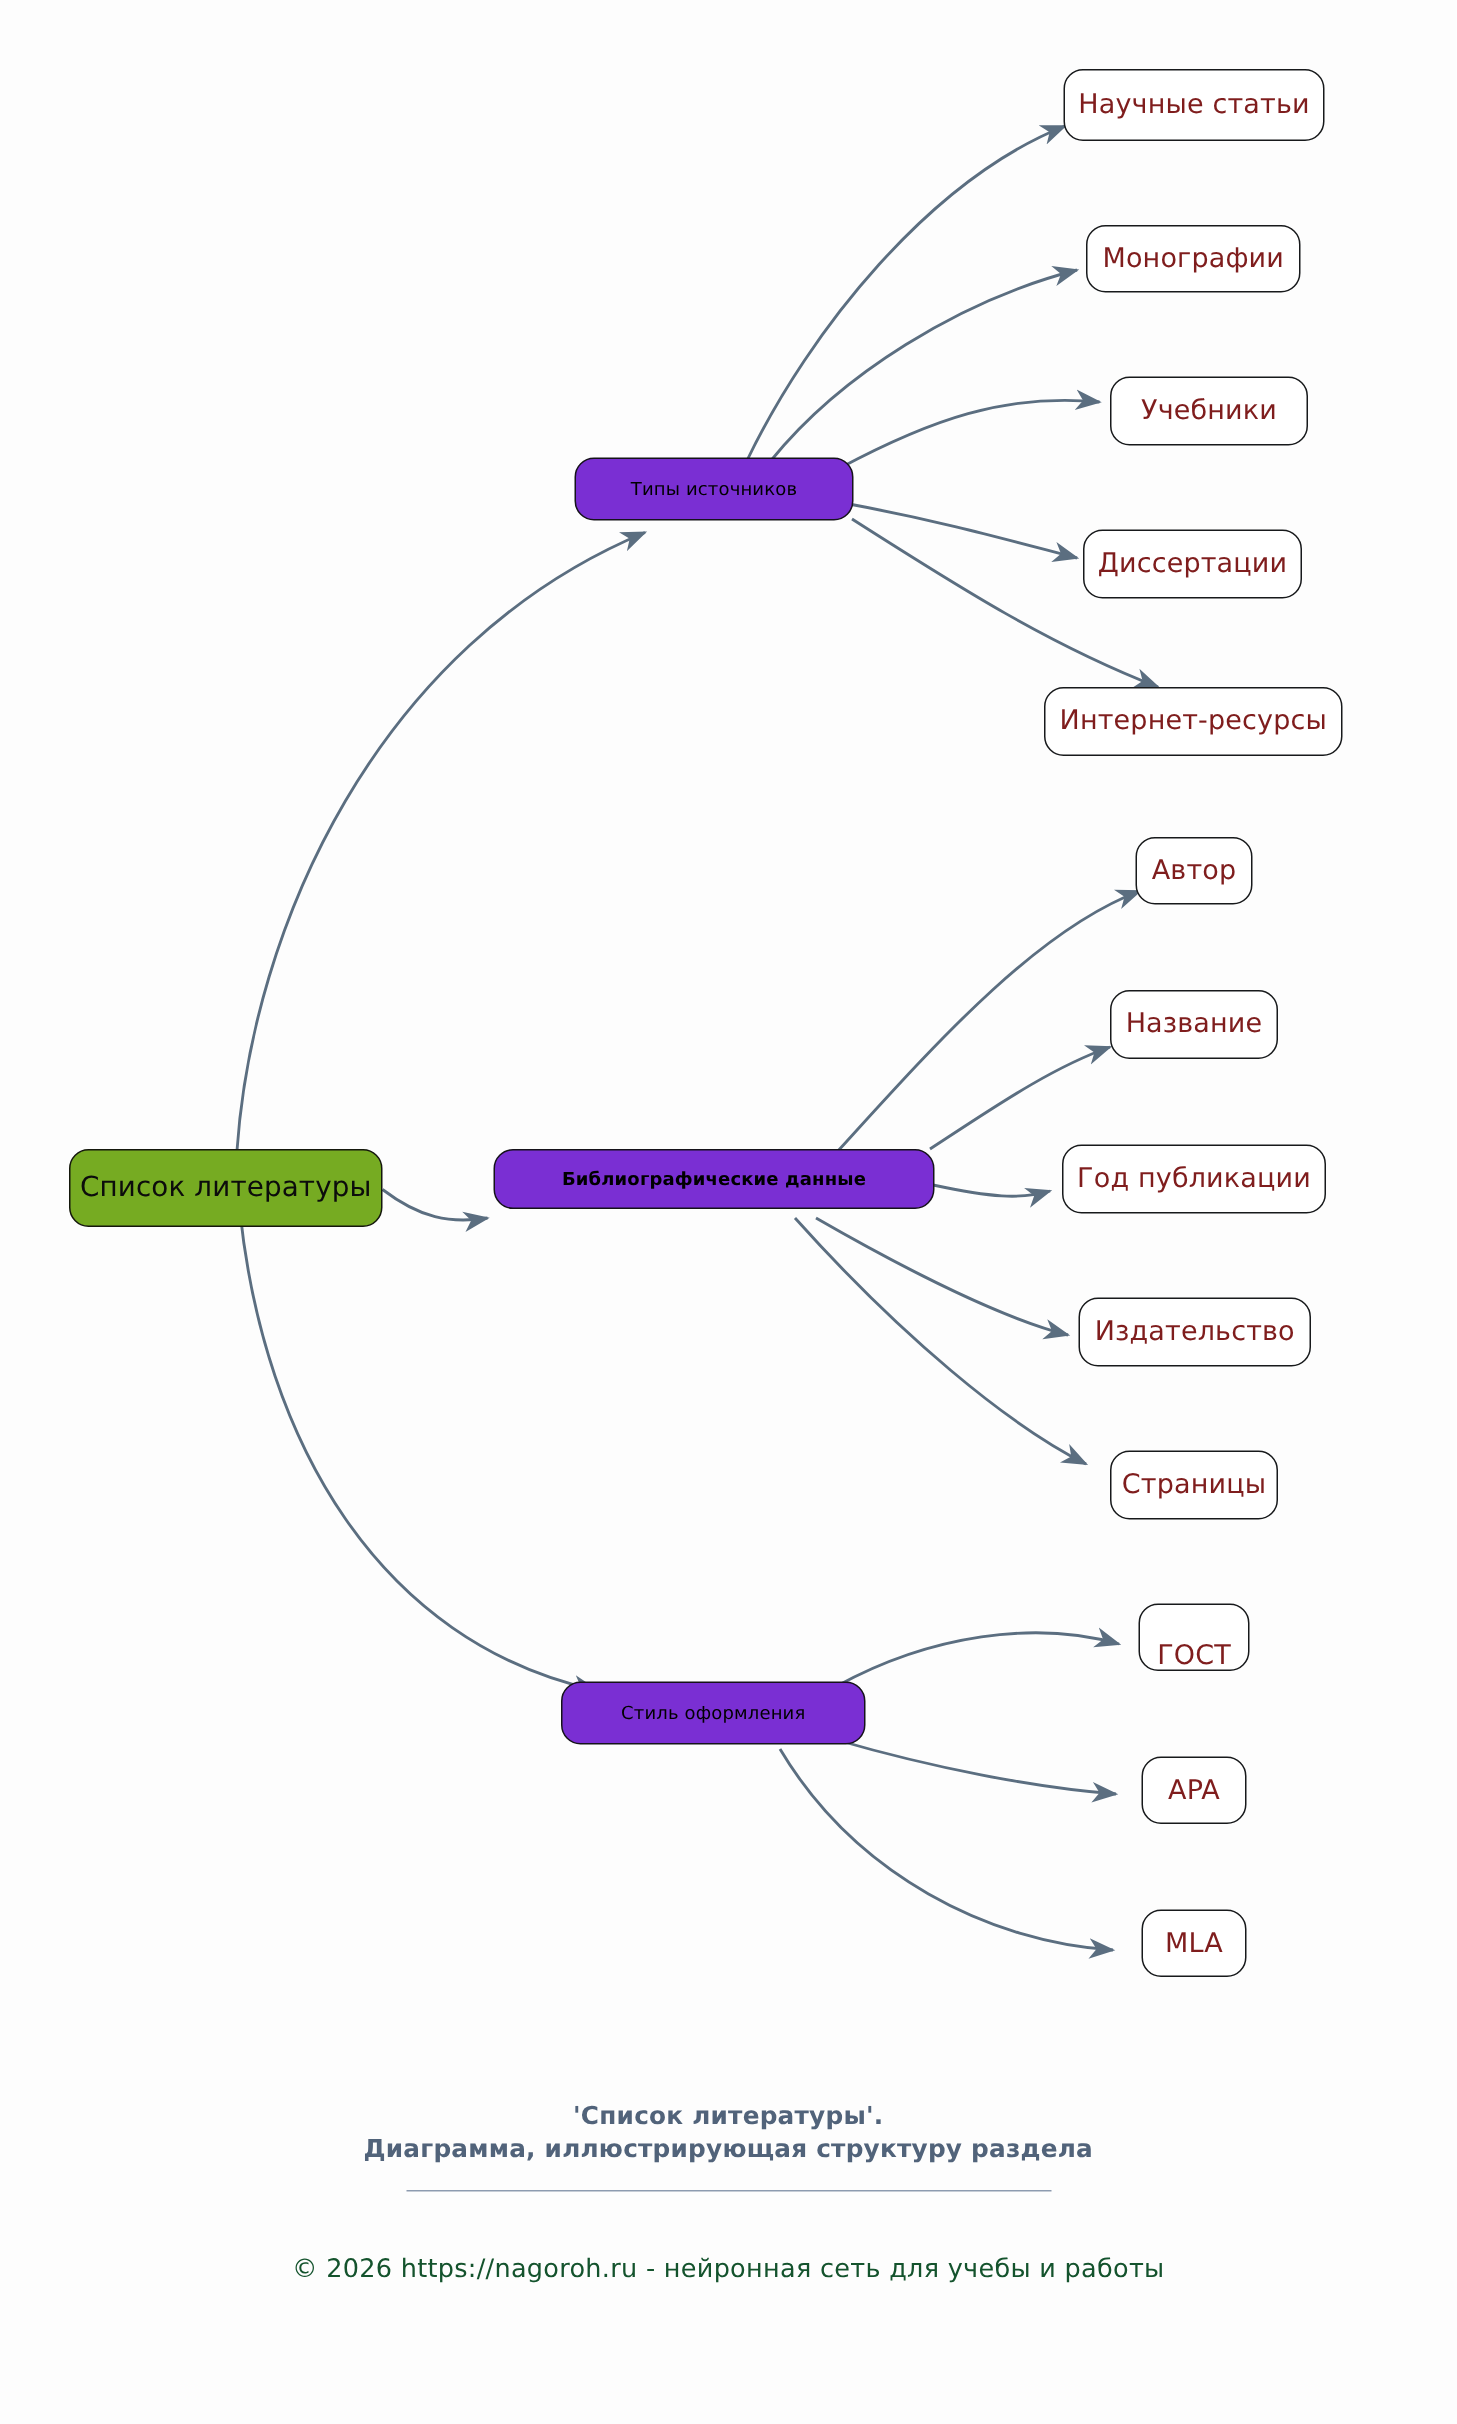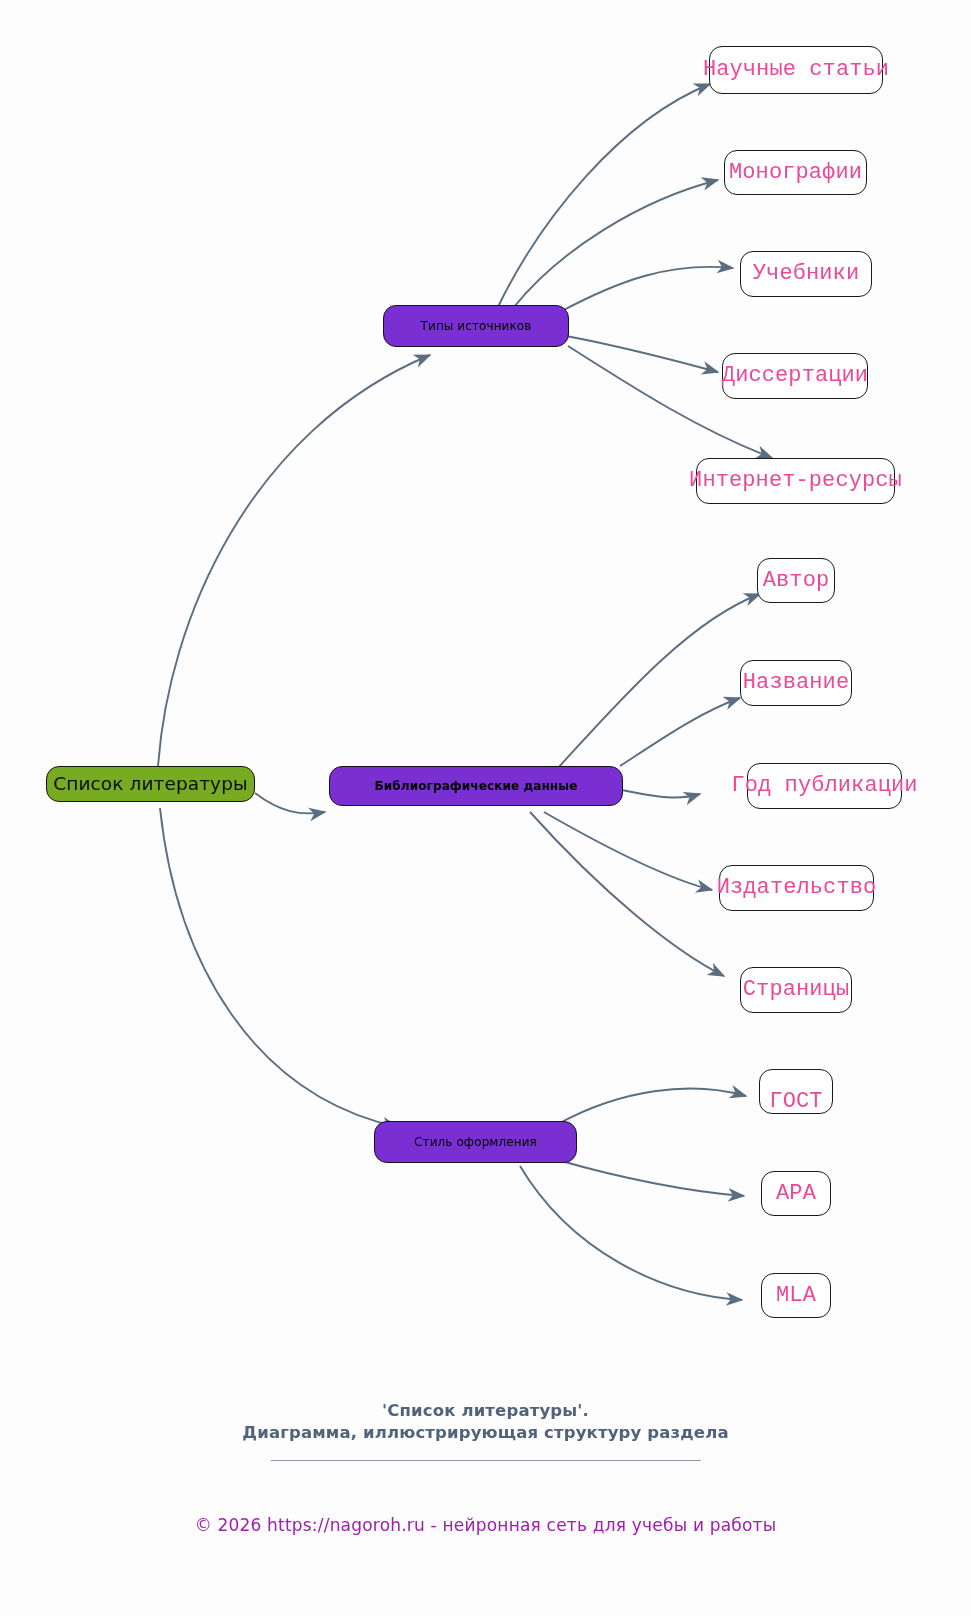--- a/index.html
+++ b/index.html
@@ -55,23 +55,22 @@
   }
   .node.branch {
     background: #7a2fd3;
     border-color: #15121a;
     color: #000000;
     font-size: 12px;
   }
   .node.leaf {
     background: #ffffff;
     border-color: #17191b;
-    color: #ec4899;
-    font-size: 22px;
-    font-family: Liberation Mono, monospace;
+    color: #7f1d1d;
+    font-size: 18px;
   }
   .caption {
     position: absolute;
     left: 0;
     width: 971px;
     text-align: center;
     color: #51637a;
     font-weight: bold;
     font-size: 16.5px;
     line-height: 1.32;
@@ -83,24 +82,23 @@
     transform: translateX(-50%);
     width: 430px;
     height: 1px;
     background: #8d9bb0;
   }
   .footer {
     position: absolute;
     left: 0;
     width: 971px;
     text-align: center;
-    color: #a21caf;
+    color: #14532d;
     font-size: 17px;
     letter-spacing: 0.2px;
-    margin-top: 12px;
   }
 </style>
 </head>
 <body>
 
 <div id="canvas">
 
   <svg class="diagram-svg" viewBox="0 0 971 1616" aria-hidden="true">
     <defs>
       <marker id="arrow" markerWidth="10" markerHeight="10" refX="8.4" refY="4" orient="auto" markerUnits="strokeWidth">
@@ -127,21 +125,21 @@
       <path d="M622,790 C660,798 680,800 700,794"></path>
       <path d="M544,812 C610,850 672,880 712,890"></path>
       <path d="M530,812 C600,890 672,950 724,976"></path>
 
       <path d="M558,1124 C620,1090 690,1080 746,1096"></path>
       <path d="M558,1160 C620,1178 690,1192 744,1196"></path>
       <path d="M520,1166 C570,1250 660,1295 742,1300"></path>
     </g>
   </svg>
 
-  <div class="node root" style="left:46px; top:766px; width:209px; height:36px;">
+  <div class="node root" style="left:46px; top:766px; width:209px; height:52px;">
     <span class="node-label">Список литературы</span>
   </div>
 
   <div class="node branch" style="left:383px; top:305px; width:186px; height:42px;">
     <span class="node-label">Типы источников</span>
   </div>
 
   <div class="node leaf" style="left:709px; top:46px; width:174px; height:48px;">
     <span class="node-label">Научные статьи</span>
   </div>
@@ -167,21 +165,21 @@
   </div>
 
   <div class="node leaf" style="left:757px; top:558px; width:78px; height:45px;">
     <span class="node-label">Автор</span>
   </div>
 
   <div class="node leaf" style="left:740px; top:660px; width:112px; height:46px;">
     <span class="node-label">Название</span>
   </div>
 
-  <div class="node leaf" style="left:708px; top:763px; width:155px; height:46px;margin-left:39px;">
+  <div class="node leaf" style="left:708px; top:763px; width:176px; height:46px;">
     <span class="node-label">Год публикации</span>
   </div>
 
   <div class="node leaf" style="left:719px; top:865px; width:155px; height:46px;">
     <span class="node-label">Издательство</span>
   </div>
 
   <div class="node leaf" style="left:740px; top:967px; width:112px; height:46px;">
     <span class="node-label">Страницы</span>
   </div>

